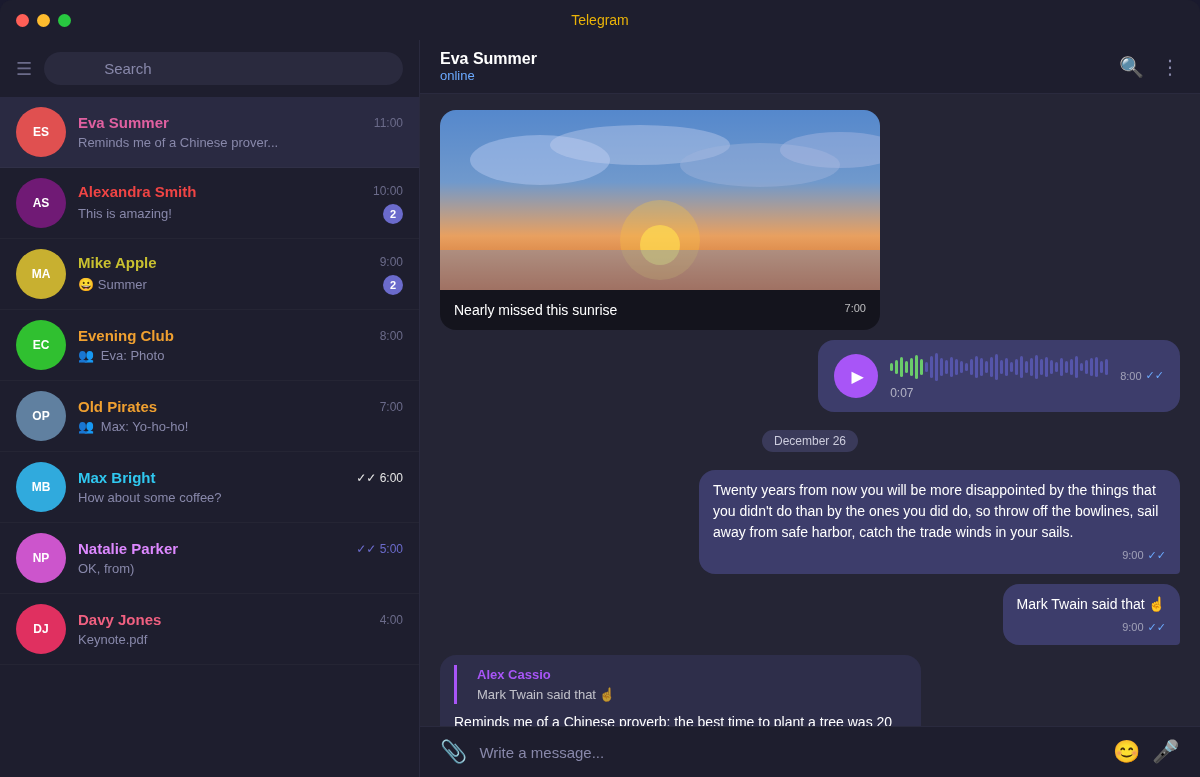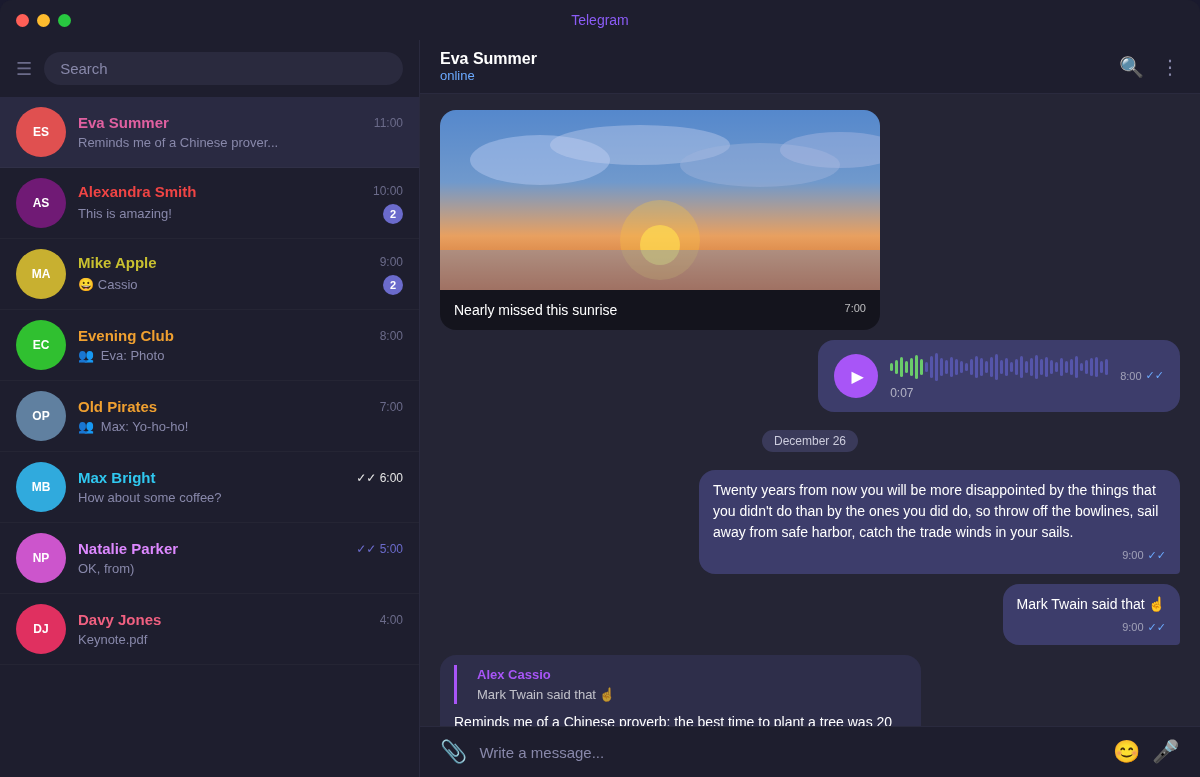--- a/index.html
+++ b/index.html
@@ -32,21 +32,21 @@
     }
     .traffic-light {
       width: 13px;
       height: 13px;
       border-radius: 50%;
     }
     .tl-red { background: #ff5f57; }
     .tl-yellow { background: #febc2e; }
     .tl-green { background: #28c840; }
     .titlebar-title {
-      color: #8b5cf6;
+      color: #eab308;
       font-size: 14px;
       font-weight: 500;
     }
 
     
     .app {
       display: flex;
       flex: 1;
       overflow: hidden;
       background: #1e1e2e;
@@ -81,20 +81,21 @@
       display: flex;
       align-items: center;
     }
     .search-input {
       background: transparent;
       border: none;
       outline: none;
       color: #8888aa;
       font-size: 15px;
       width: 100%;
+      margin-left: 44px;
     }
     .search-input::placeholder { color: #8888aa; }
 
     
     .chat-list {
       flex: 1;
       overflow-y: auto;
     }
     .chat-item {
       display: flex;
@@ -404,21 +405,21 @@
           </div>
         </div>
         <div class="chat-item">
           <div class="avatar" style="background: rgb(200, 176, 48);">MA</div>
           <div class="chat-info">
             <div class="chat-top">
               <span class="chat-name" style="color: rgb(200, 192, 48);">Mike Apple</span>
               <span class="chat-time">9:00</span>
             </div>
             <div class="chat-bottom">
-              <span class="chat-preview">😀 Cassio</span>
+              <span class="chat-preview">😀 Summer</span>
               <span class="badge">2</span>
             </div>
           </div>
         </div>
         <div class="chat-item">
           <div class="avatar" style="background: rgb(48, 192, 48);">EC</div>
           <div class="chat-info">
             <div class="chat-top">
               <span class="chat-name" style="color: rgb(240, 160, 48);">Evening Club</span>
               <span class="chat-time">8:00</span>

